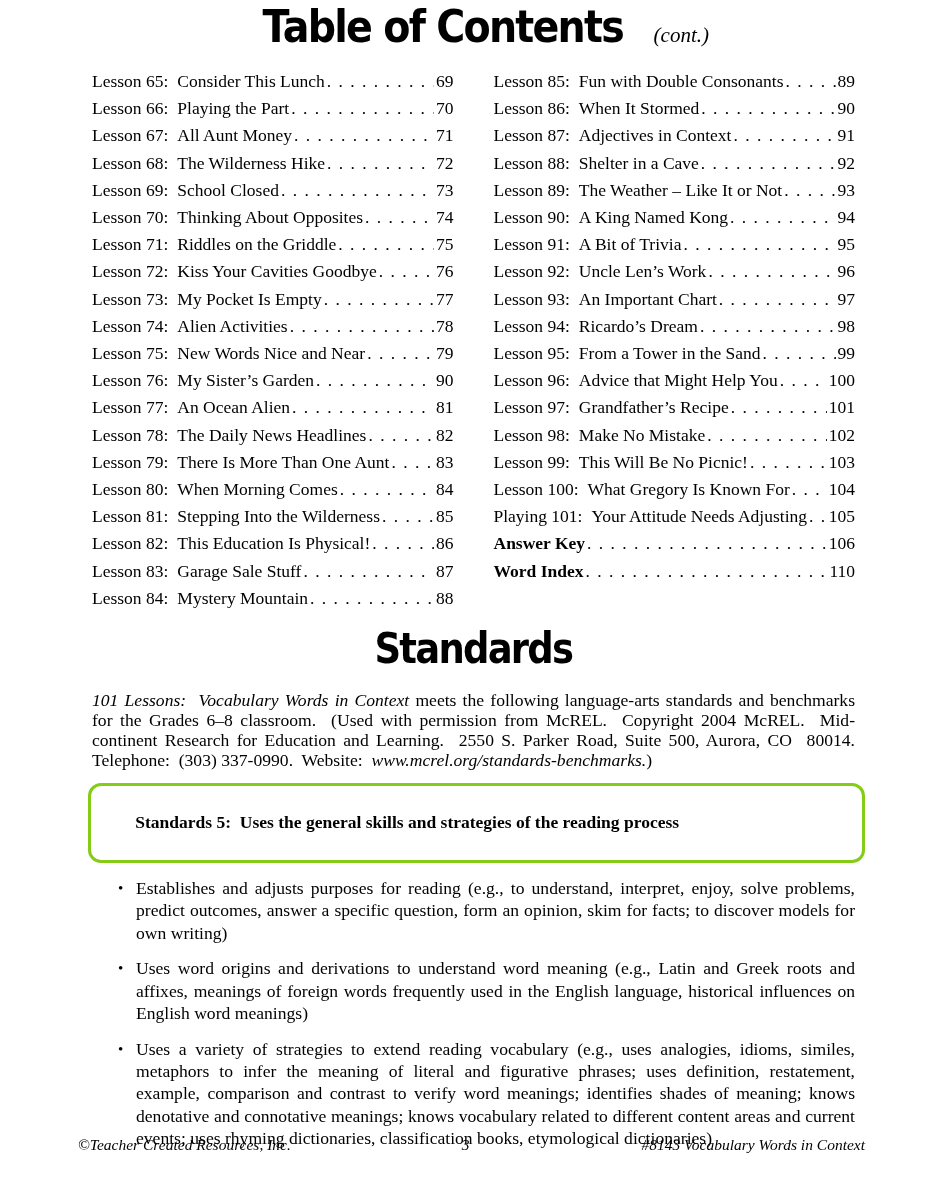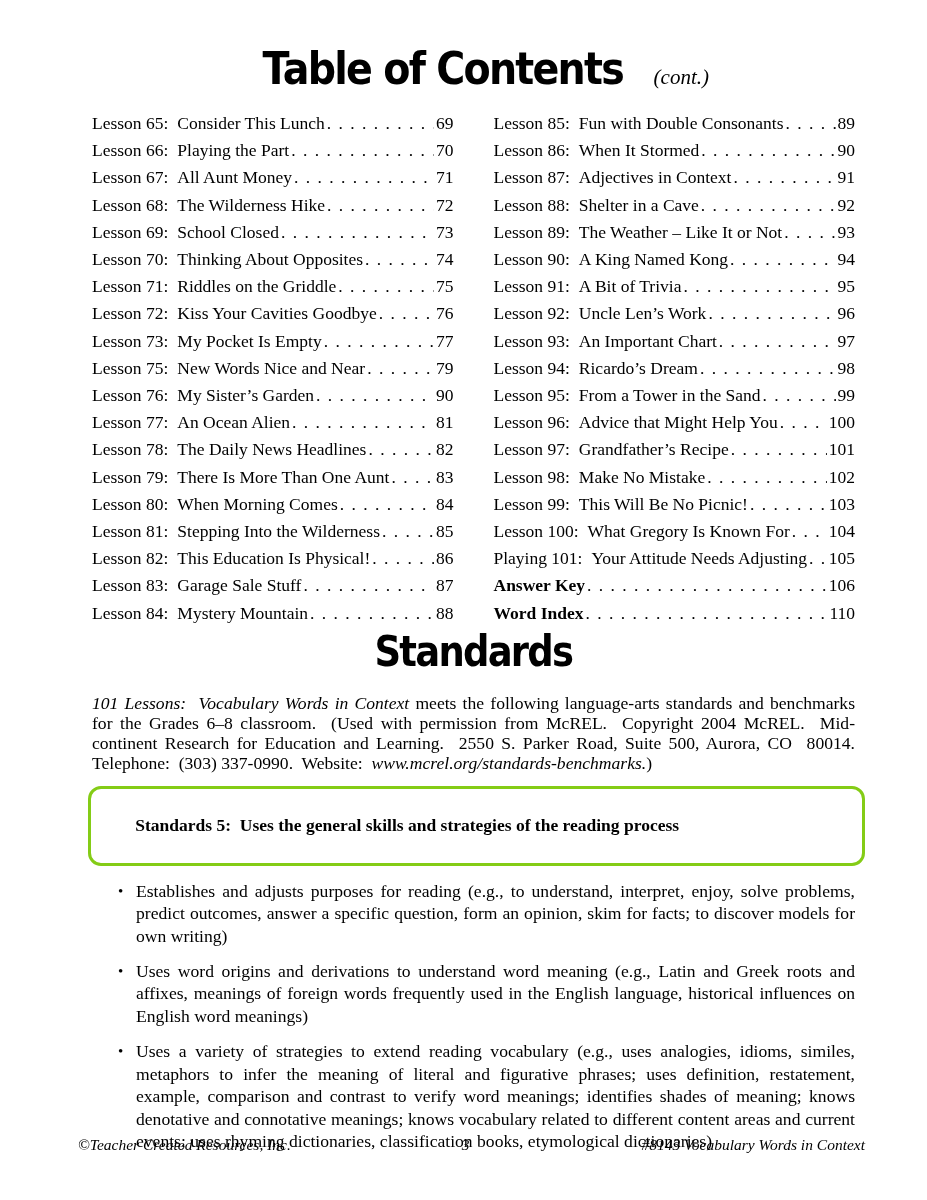--- a/index.html
+++ b/index.html
@@ -11,37 +11,37 @@
     margin: 0 auto;
     background: #ffffff;
     font-family: "Liberation Serif", serif;
     color: #000;
     overflow: hidden;
   }
   .content { padding: 0 72px 0 92px; }
 
   
   .doc-title { text-align: center; }
-  .main-title-row { padding-top: 42px; }
+  .main-title-row { }
   .title-main {
     font-family: "DejaVu Sans", sans-serif;
     font-weight: bold;
     font-size: 45px;
     letter-spacing: -2px;
     display: inline-block;
     transform: scaleX(0.88);
     transform-origin: center bottom;
   }
   .title-suffix {
     font-family: "Liberation Serif", serif;
     font-style: italic;
     font-size: 21px;
     margin-left: 6px;
   }
-  .standards-title-row { margin-top: 0px; text-decoration: underline; }
+  .standards-title-row { margin-top: 12px; text-decoration: underline; }
   .standards-title-row .title-main { font-size: 42px; }
 
   
   .toc {
     display: flex;
     gap: 40px;
     margin-top: 15px;
   }
   .toc-col { flex: 1 1 0; min-width: 0; }
   .toc-row {
@@ -188,20 +188,26 @@
     <span class="toc-page">76</span>
   </div>
 
   <div class="toc-row">
     <span class="toc-label">Lesson 73:</span>
     <span class="toc-title">My Pocket Is Empty</span>
     <span class="toc-dots"></span>
     <span class="toc-page">77</span>
   </div>
 
+  <div class="toc-row">
+    <span class="toc-label">Lesson 74:</span>
+    <span class="toc-title">Alien Activities</span>
+    <span class="toc-dots"></span>
+    <span class="toc-page">78</span>
+  </div>
 
   <div class="toc-row">
     <span class="toc-label">Lesson 75:</span>
     <span class="toc-title">New Words Nice and Near</span>
     <span class="toc-dots"></span>
     <span class="toc-page">79</span>
   </div>
 
   <div class="toc-row">
     <span class="toc-label">Lesson 76:</span>

